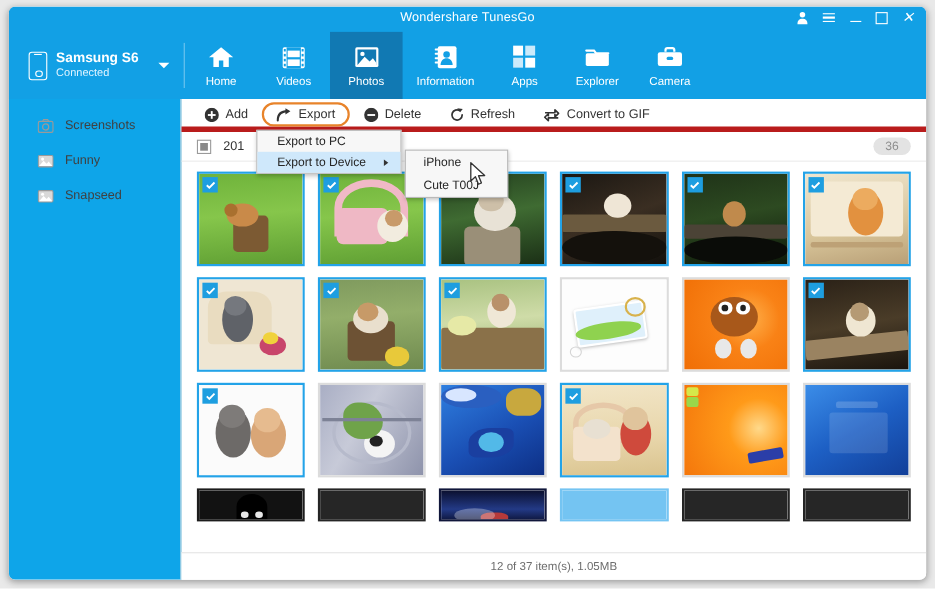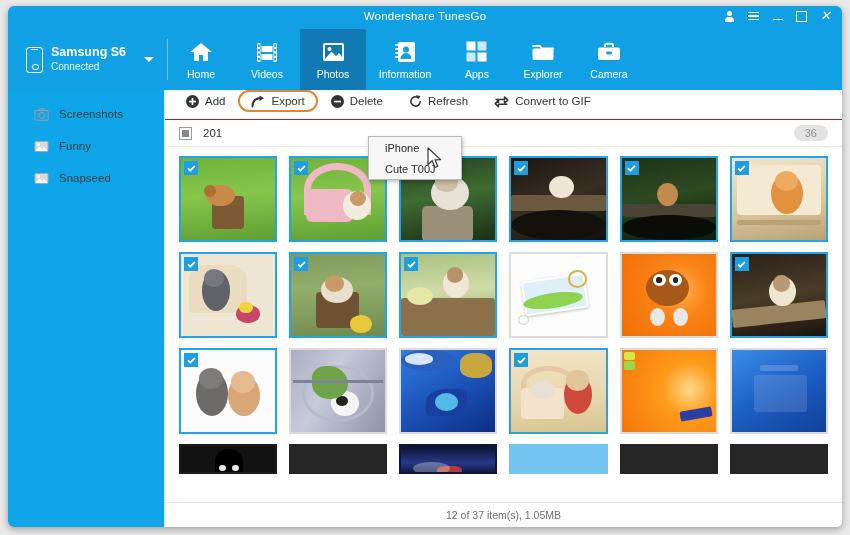--- a/index.html
+++ b/index.html
@@ -81,22 +81,22 @@
   .sbitem{
     height:32px;display:flex;align-items:center;gap:10px;padding-left:26px;
     box-sizing:border-box;cursor:pointer;font-size:11.5px;color:#404040;position:relative;
   }
   .sbitem.active{background:#cfeafd;color:#1a1a1a;}
   .sbitem.active:before{content:"";position:absolute;left:0;top:0;bottom:0;width:3px;background:#1b8fd4;}
   .sbicon{width:15px;height:13px;flex:0 0 15px;display:block;}
 
   .content{flex:1;display:flex;flex-direction:column;min-width:0;position:relative;}
   .toolbar{
-    height:30px;flex:0 0 30px;display:flex;align-items:flex-start;gap:0px;
-    border-bottom:1px solid #b91c1c;padding-left:8px;box-sizing:border-box;position:relative;
+    height:30px;flex:0 0 30px;display:flex;align-items:flex-end;gap:0px;
+    border-bottom:5px solid #b91c1c;padding-left:8px;box-sizing:border-box;position:relative;
   }
   .tbtn{
     display:flex;align-items:center;gap:6px;height:22px;padding:0 11px;cursor:pointer;
     font-size:11.5px;color:#333;border-radius:11px;box-sizing:border-box;border:2px solid transparent;
   }
   .tbtn.ring{border-color:#e8832a;}
   .grouphdr{
     height:27px;flex:0 0 27px;display:flex;align-items:center;padding:0 14px 0 14px;
     box-sizing:border-box;border-bottom:1px solid #ececec;gap:11px;position:relative;
   }
@@ -626,20 +626,29 @@
 
       </div>
 
       <div class="statusbar">
         <span>12 of 37 item(s), 1.05MB</span>
       </div>
 
     </div>
   </div>
 
+  <div class="menu menu1">
+    <div class="mitem">
+      <span>Export to PC</span>
+    </div>
+    <div class="mitem hl">
+      <span>Export to Device</span>
+      <span class="marrow"></span>
+    </div>
+  </div>
 
   <div class="menu menu2">
     <div class="mitem">
       <span>iPhone</span>
     </div>
     <div class="mitem">
       <span>Cute T00J</span>
     </div>
   </div>
 

